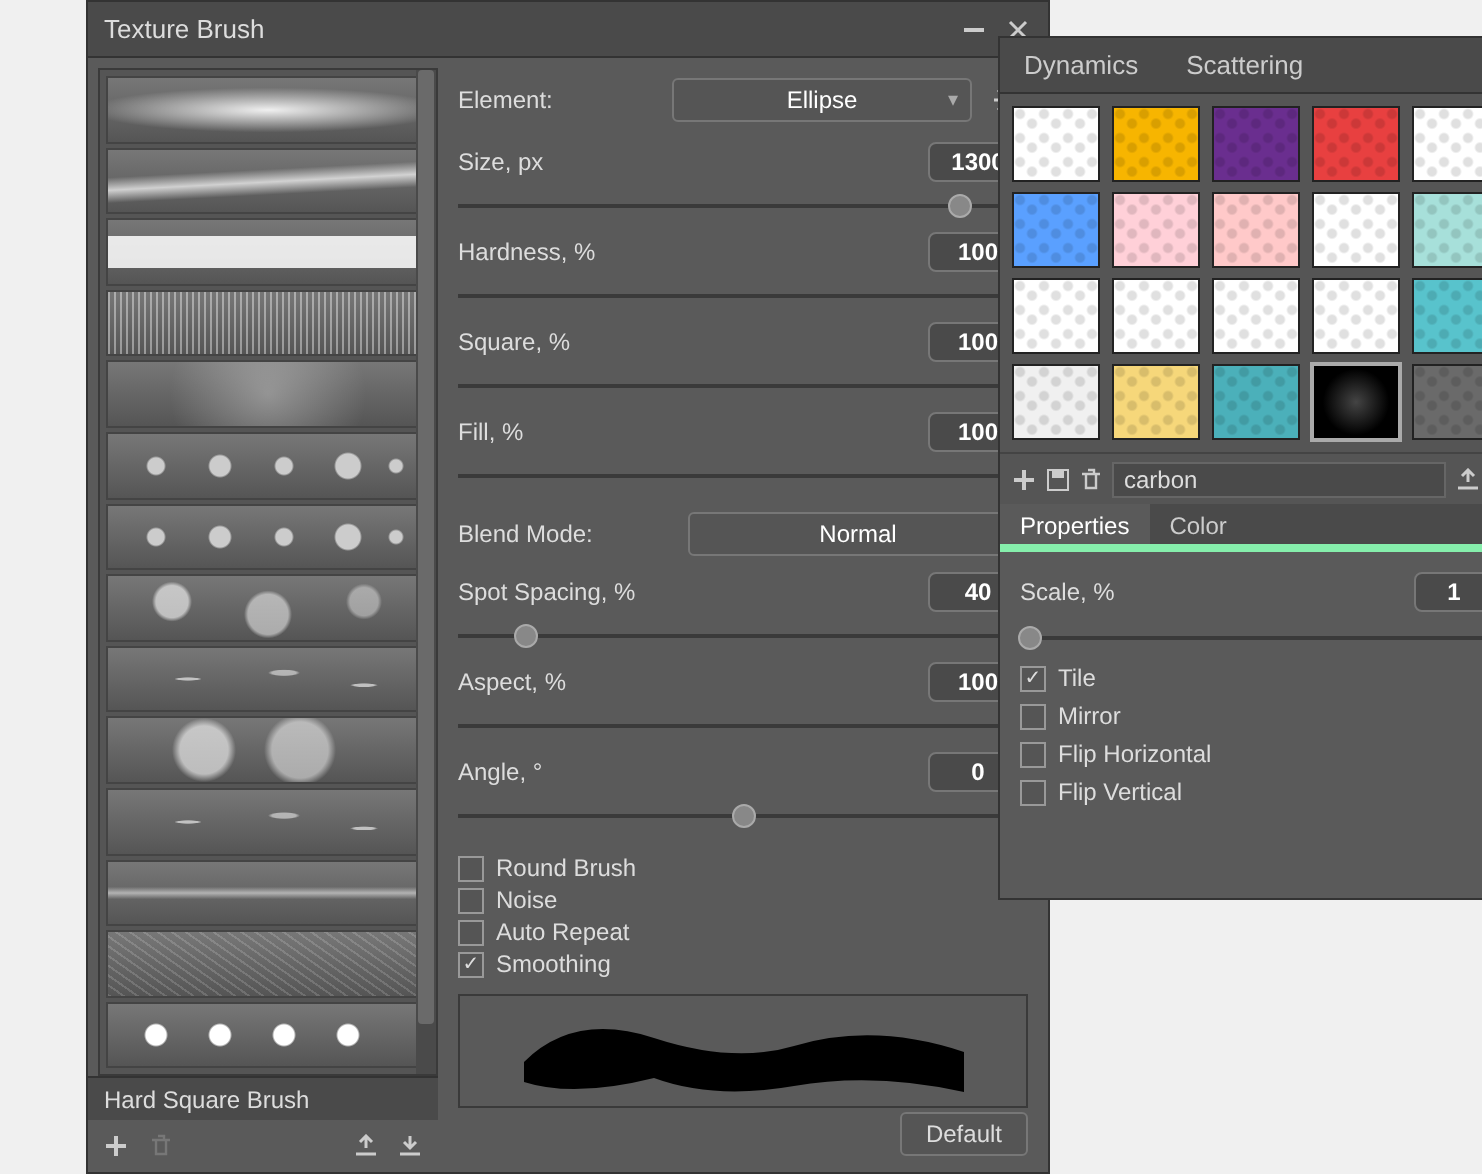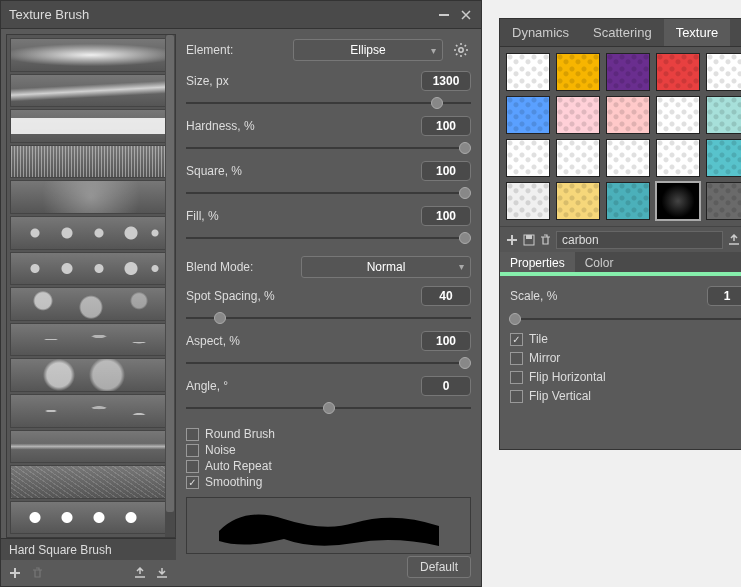--- a/index.html
+++ b/index.html
@@ -1,17 +1,17 @@
 <!DOCTYPE html>
 <html><head>
 <meta charset="utf-8">
 <style>
   * { margin: 0; padding: 0; box-sizing: border-box; font-family: Arial, sans-serif; }
   body { background: #f0f0f0; font-size: 12px; color: #ddd; }
-  .container { display: flex; position: relative; }
+  .container { display: flex; position: relative; padding-left: 43px; }
   .panel { background: #5a5a5a; border: 1px solid #333; display: flex; flex-direction: column; }
   .panel-left { width: 482px; height: 587px; }
   .panel-right { width: 259px; height: 432px; position: absolute; left: 499px; top: 18px; }
   .titlebar { background: #4a4a4a; height: 28px; display: flex; align-items: center; padding: 0 8px; border-bottom: 1px solid #333; }
   .titlebar-title { flex: 1; color: #ddd; font-size: 13px; }
   .titlebar-icon { width: 14px; height: 14px; margin-left: 8px; cursor: pointer; color: #ccc; display:flex; align-items:center; justify-content:center; }
   .main-body { display: flex; flex: 1; overflow: hidden; }
   .brush-list { width: 170px; background: #555; border: 1px solid #3a3a3a; margin: 5px 0 0 5px; overflow-y: auto; display:flex; flex-direction:column; gap:0px; position:relative; padding:2px; }
   .brush-thumb { height: 34px; margin: 1px; background: linear-gradient(180deg,#777 0%, #555 100%); border: 1px solid #444; position:relative; overflow:hidden; }
   .brush-thumb::after{ content:""; position:absolute; inset:0; }
@@ -241,21 +241,20 @@
 
         <div class="default-btn">Default</div>
       </div>
     </div>
   </div>
 
   <div class="panel panel-right">
     <div class="tabs">
       <div class="tab">Dynamics</div>
       <div class="tab">Scattering</div>
-      <div class="tab active">Texture</div>
     </div>
     <div class="tex-grid" id="tex-grid">
         <div class="tex-cell" style="background: radial-gradient(circle at 25% 25%, rgba(0, 0, 0, 0.12) 2px, transparent 3px) 0% 0% / 12px 12px, radial-gradient(circle at 75% 65%, rgba(0, 0, 0, 0.12) 2px, transparent 3px) 0% 0% / 12px 12px,  0% 0% / auto rgb(255, 255, 255);"></div>
         <div class="tex-cell" style="background: radial-gradient(circle at 25% 25%, rgba(0, 0, 0, 0.12) 2px, transparent 3px) 0% 0% / 12px 12px, radial-gradient(circle at 75% 65%, rgba(0, 0, 0, 0.12) 2px, transparent 3px) 0% 0% / 12px 12px,  0% 0% / auto rgb(247, 181, 0);"></div>
         <div class="tex-cell" style="background: radial-gradient(circle at 25% 25%, rgba(0, 0, 0, 0.12) 2px, transparent 3px) 0% 0% / 12px 12px, radial-gradient(circle at 75% 65%, rgba(0, 0, 0, 0.12) 2px, transparent 3px) 0% 0% / 12px 12px,  0% 0% / auto rgb(106, 46, 143);"></div>
         <div class="tex-cell" style="background: radial-gradient(circle at 25% 25%, rgba(0, 0, 0, 0.12) 2px, transparent 3px) 0% 0% / 12px 12px, radial-gradient(circle at 75% 65%, rgba(0, 0, 0, 0.12) 2px, transparent 3px) 0% 0% / 12px 12px,  0% 0% / auto rgb(232, 64, 64);"></div>
         <div class="tex-cell" style="background: radial-gradient(circle at 25% 25%, rgba(0, 0, 0, 0.12) 2px, transparent 3px) 0% 0% / 12px 12px, radial-gradient(circle at 75% 65%, rgba(0, 0, 0, 0.12) 2px, transparent 3px) 0% 0% / 12px 12px,  0% 0% / auto rgb(255, 255, 255);"></div>
         <div class="tex-cell" style="background: radial-gradient(circle at 25% 25%, rgba(0, 0, 0, 0.12) 2px, transparent 3px) 0% 0% / 12px 12px, radial-gradient(circle at 75% 65%, rgba(0, 0, 0, 0.12) 2px, transparent 3px) 0% 0% / 12px 12px,  0% 0% / auto rgb(90, 160, 255);"></div>
         <div class="tex-cell" style="background: radial-gradient(circle at 25% 25%, rgba(0, 0, 0, 0.12) 2px, transparent 3px) 0% 0% / 12px 12px, radial-gradient(circle at 75% 65%, rgba(0, 0, 0, 0.12) 2px, transparent 3px) 0% 0% / 12px 12px,  0% 0% / auto rgb(255, 208, 216);"></div>
         <div class="tex-cell" style="background: radial-gradient(circle at 25% 25%, rgba(0, 0, 0, 0.12) 2px, transparent 3px) 0% 0% / 12px 12px, radial-gradient(circle at 75% 65%, rgba(0, 0, 0, 0.12) 2px, transparent 3px) 0% 0% / 12px 12px,  0% 0% / auto rgb(255, 201, 201);"></div>

